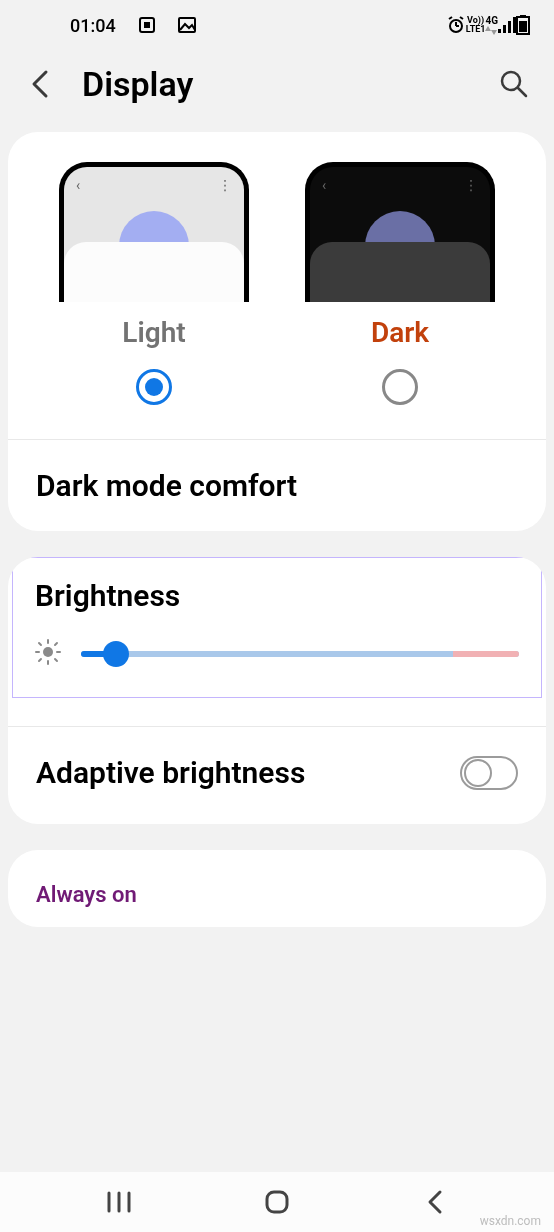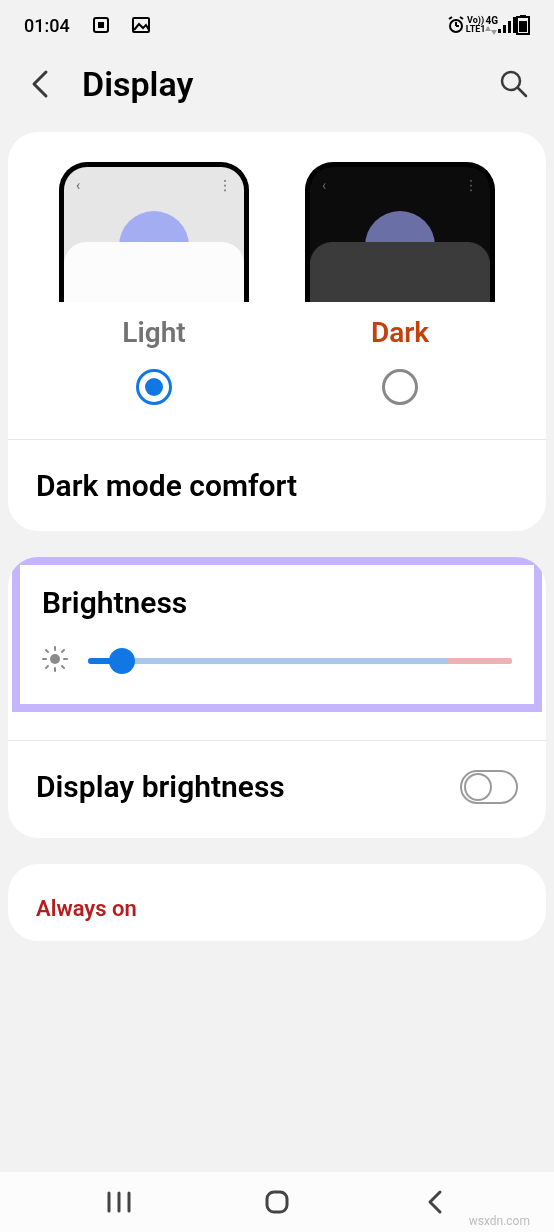--- a/index.html
+++ b/index.html
@@ -15,21 +15,21 @@
   
   .statusbar {
     display: flex;
     align-items: center;
     justify-content: space-between;
     padding: 10px 24px 2px 24px;
     height: 42px;
     font-size: 18px;
     font-weight: 500;
   }
-  .sb-left { display:flex; align-items:center; gap:23px; }
+  .sb-left { display:flex; align-items:center; gap:23px;margin-left:46px; }
   .sb-right { display:flex; align-items:center; }
   .sb-ico { display:inline-flex; }
 
   
   .header {
     display:flex;
     align-items:flex-end;
     padding: 22px 20px 28px 20px;
     gap: 22px;
   }
@@ -73,26 +73,26 @@
     border:3px solid #888; display:flex; align-items:center; justify-content:center;
     margin-top:6px;
   }
   .theme-radio.sel { border-color:#1077e5; }
   .radio-dot { width:18px; height:18px; border-radius:50%; background:#1077e5; }
 
   .divider { height:1px; background:#e8e8e8; margin: 34px 0 0 0; }
 
   .row { padding: 28px 28px; }
   .row-title { font-size:30px; font-weight:600; }
-  .row-sub { font-size:22px; font-weight:600; color:#b91c1c; margin-top:4px;}
+  .row-sub { font-size:22px; font-weight:600; color:#701a75; margin-top:4px;}
 
   
   .brightness-card { padding: 0; }
   .bright-highlight {
-    border: 8px solid #c4b5fd;
+    border: 1px solid #c4b5fd;
     margin: 0 4px;
     padding: 20px 22px 28px 22px;
   }
   .bright-title { font-size:30px; font-weight:600; margin-bottom:26px; }
   .slider-row { display:flex; align-items:center; gap:20px; }
   .sun-icon { color:#8a8a8a; }
   .slider { position:relative; flex:1; height:24px; }
   .track-bg {
     position:absolute; left:0; right:0; top:50%; transform:translateY(-50%);
     height:6px; border-radius:3px; background:#a9c8ea;
@@ -127,21 +127,21 @@
   
   .navbar {
     position:absolute; left:0; right:0; bottom:0;
     height:60px; background:#fcfcfc;
     display:flex; align-items:center; justify-content:space-around;
     padding: 0 40px;
   }
   .nav-btn { width:60px; height:40px; display:flex; align-items:center; justify-content:center; }
 
   .watermark {
-    position:absolute; bottom:4px; right:24px;
+    position:absolute; bottom:4px; right:13px;
     font-size:12px; color:#bdbdbd;
   }
 </style>
 </head>
 <body>
 
 <div class="statusbar">
   <div class="sb-left">
     <span>01:04</span>
     <span class="sb-ico">
@@ -270,21 +270,21 @@
       <div class="slider">
         <div class="track-bg"></div>
         <div class="track-warn"></div>
         <div class="track-fill"></div>
         <div class="thumb"></div>
       </div>
     </div>
   </div>
   <div class="divider inner"></div>
   <div class="adaptive-row">
-    <div class="row-title">Display brightness</div>
+    <div class="row-title">Adaptive brightness</div>
     <div class="switch">
       <div class="switch-knob"></div>
     </div>
   </div>
 </div>
 
 <div class="card">
   <div class="row" style="padding-bottom:20px;">
     <div class="row-sub">Always on</div>
   </div>

